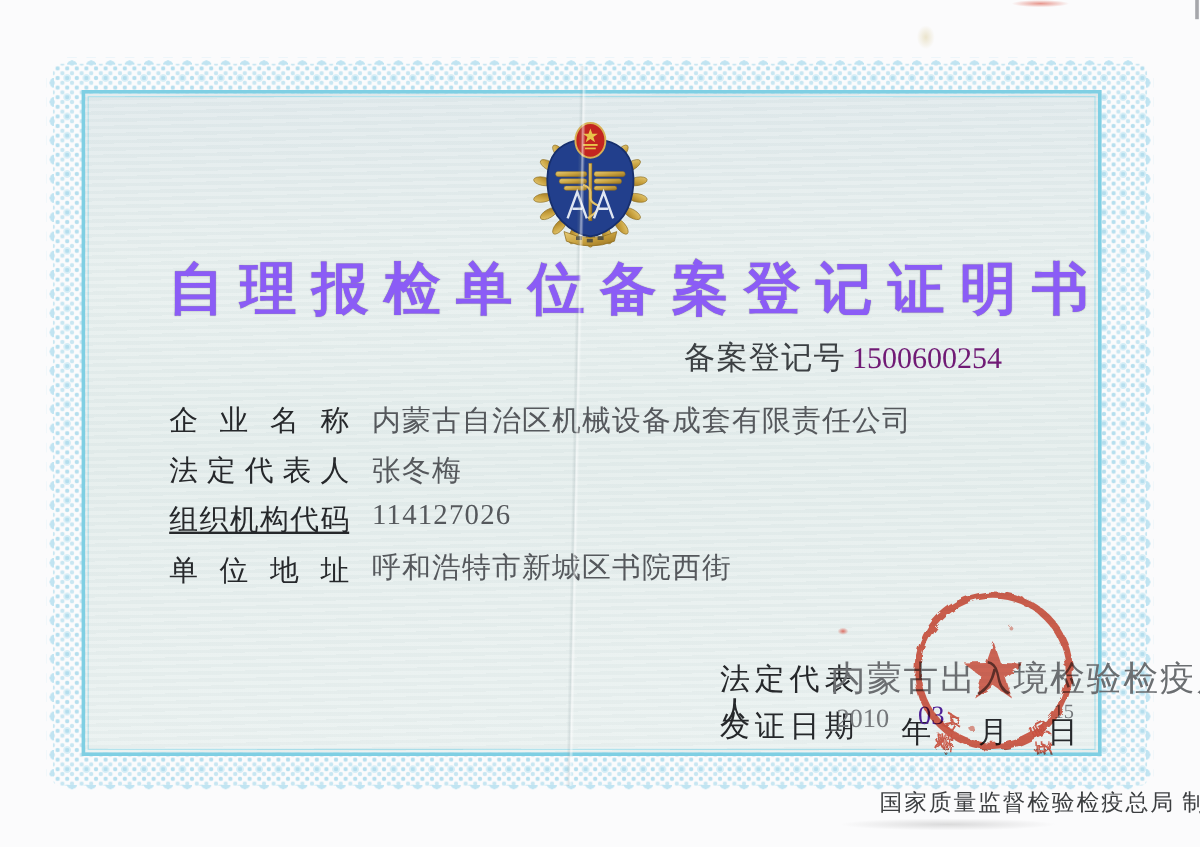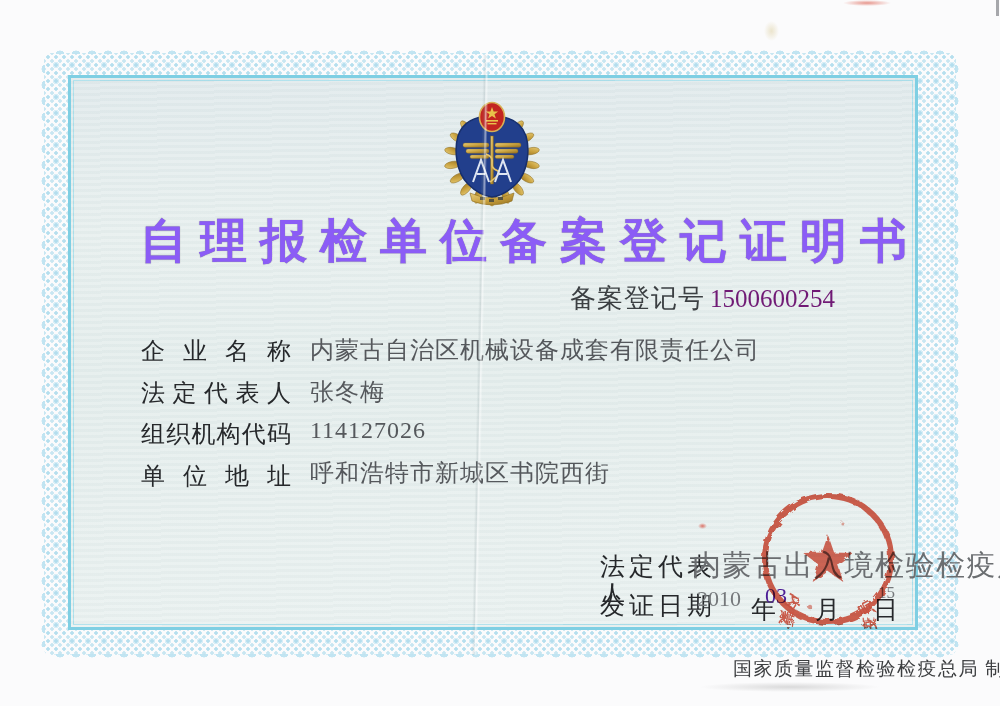--- a/index.html
+++ b/index.html
@@ -163,21 +163,21 @@
 <div class="abs reg-row">
   <span>备案登记号</span><span class="reg-number">1500600254</span>
 </div>
 
 <div class="abs f-label" style="top:338px;">企业名称</div>
 <div class="abs f-value" style="top:334px;">内蒙古自治区机械设备成套有限责任公司</div>
 
 <div class="abs f-label" style="top:380px;">法定代表人</div>
 <div class="abs f-value" style="top:376px;">张冬梅</div>
 
-<div class="abs f-label" style="top:421px;">组织机构代码</div>
+<div class="abs f-label" style="top:421px;text-decoration:underline;">组织机构代码</div>
 <div class="abs f-value" style="top:417px;">114127026</div>
 
 <div class="abs f-label" style="top:463px;">单位地址</div>
 <div class="abs f-value" style="top:457px;">呼和浩特市新城区书院西街</div>
 
 <div class="abs i-label" style="top:553px;">法定代表人</div>
 <div class="abs issuer-value">内蒙古出入境检验检疫局</div>
 
 <div class="abs i-label" style="top:592px;">发证日期</div>
 <span class="abs d-part d-num" style="left:697px;top:586px;font-size:22px;">2010</span>

